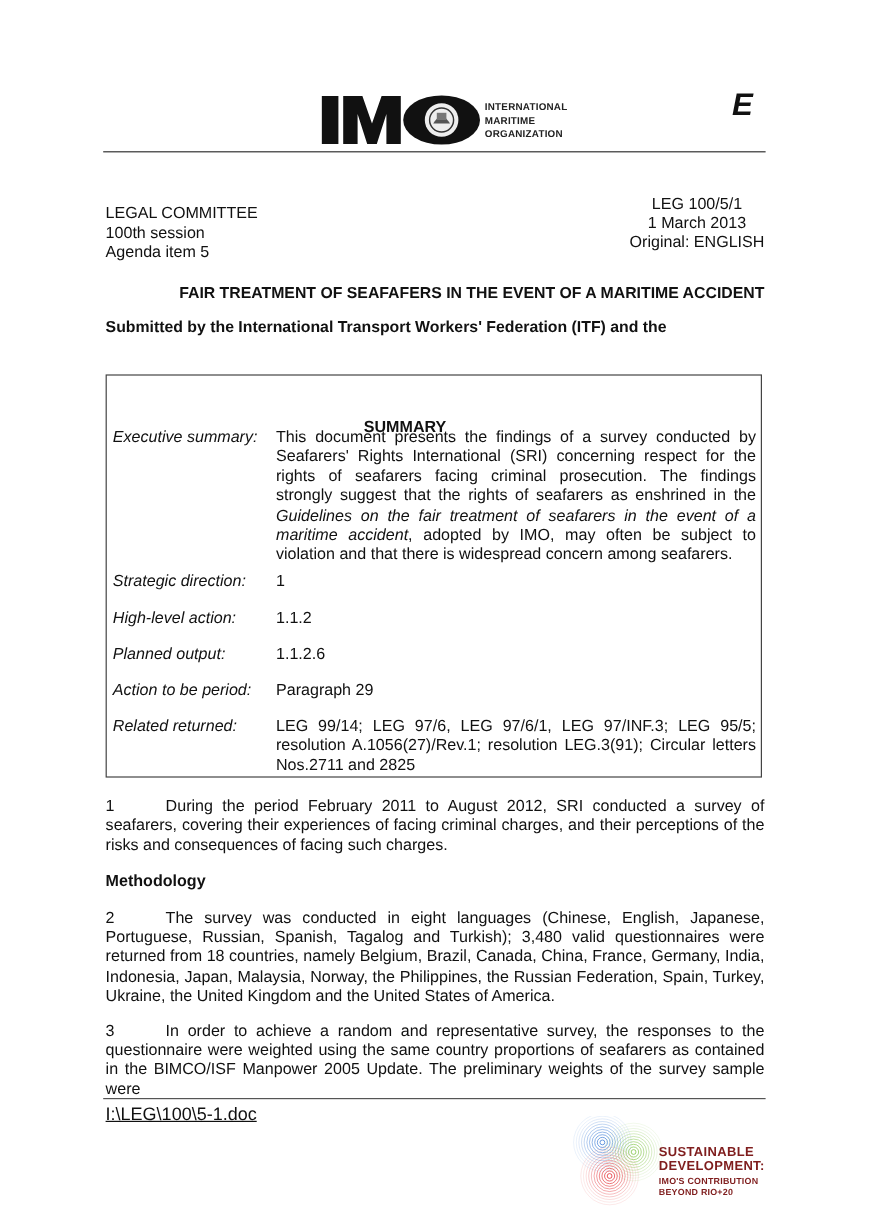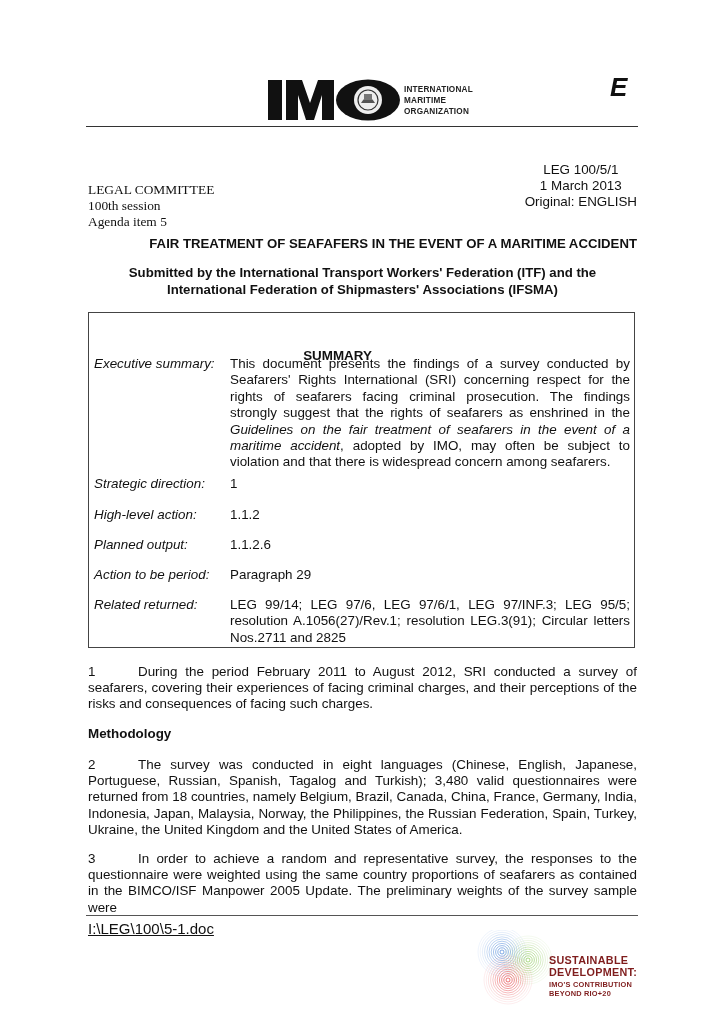--- a/index.html
+++ b/index.html
@@ -10,25 +10,25 @@
     }
     .abs { position: absolute; }
 
     
     #logo { left: 268px; top: 79px; width: 220px; height: 42px; }
     #logo-text { left: 404px; top: 84px; font-size: 8.2px; font-weight: bold; line-height: 11px; letter-spacing: 0.2px; color: #222; }
     #lang-mark { left: 610px; top: 72px; font-size: 26px; font-weight: bold; font-style: italic; }
     #header-rule { left: 86px; top: 126px; width: 552px; height: 0; border-top: 1.2px solid #333; }
 
     
-    .meta-left { left: 88px; top: 182px; line-height: 16px; font-family: Liberation Serif, serif; }
+    .meta-left { left: 88px; top: 170px; line-height: 16px; }
     .meta-right { right: 87px; top: 162px; line-height: 16px; text-align: center; }
 
     .doc-title { left: 88px; width: 549px; top: 236px; text-align: right; font-weight: bold; font-size: 13.2px; }
-    .submitted { left: 88px; width: 549px; top: 264px; text-align: center; font-weight: bold; line-height: 17px; font-size: 13.2px; }
+    .submitted { left: 88px; width: 549px; top: 264px; text-align: left; font-weight: bold; line-height: 17px; font-size: 13.2px; }
 
     
     #summary-box { left: 88px; top: 312px; width: 547px; height: 336px; border: 1px solid #444; box-sizing: border-box; }
     .summary-heading { left: 88px; width: 499px; top: 338px; text-align: center; font-weight: bold; margin-top: 10px; }
     .sum-label { left: 94px; font-style: italic; }
     .sum-value { left: 230px; width: 400px; text-align: justify; line-height: 16.4px; }
 
     
     .para { left: 88px; width: 549px; text-align: justify; line-height: 16.2px; }
     .para .num { display: inline-block; width: 50px; }
@@ -72,21 +72,20 @@
 </div>
 <div class="abs meta-right">
   <div>LEG 100/5/1</div>
   <div>1 March 2013</div>
   <div>Original:  ENGLISH</div>
 </div>
 
 <div class="abs doc-title">FAIR TREATMENT OF SEAFAFERS IN THE EVENT OF A MARITIME ACCIDENT</div>
 <div class="abs submitted">
   <div>Submitted by the International Transport Workers' Federation (ITF) and the</div>
-  <div>International Federation of Shipmasters' Associations (IFSMA)</div>
 </div>
 
 <div id="summary-box" class="abs"></div>
 <div class="abs summary-heading">SUMMARY</div>
 
 <div class="abs sum-label" style="top:356px">Executive summary:</div>
 <div class="abs sum-value" style="top:356px"><span>This document presents the findings of a survey conducted by Seafarers' Rights International (SRI) concerning respect for the rights of seafarers facing criminal prosecution.  The findings strongly suggest that the rights of seafarers as enshrined in the </span><em>Guidelines on the fair treatment of seafarers in the event of a maritime accident</em><span>, adopted by IMO, may often be subject to violation and that there is widespread concern among seafarers.</span></div>
 
 <div class="abs sum-label" style="top:476px">Strategic direction:</div>
 <div class="abs sum-value" style="top:476px">1</div>

